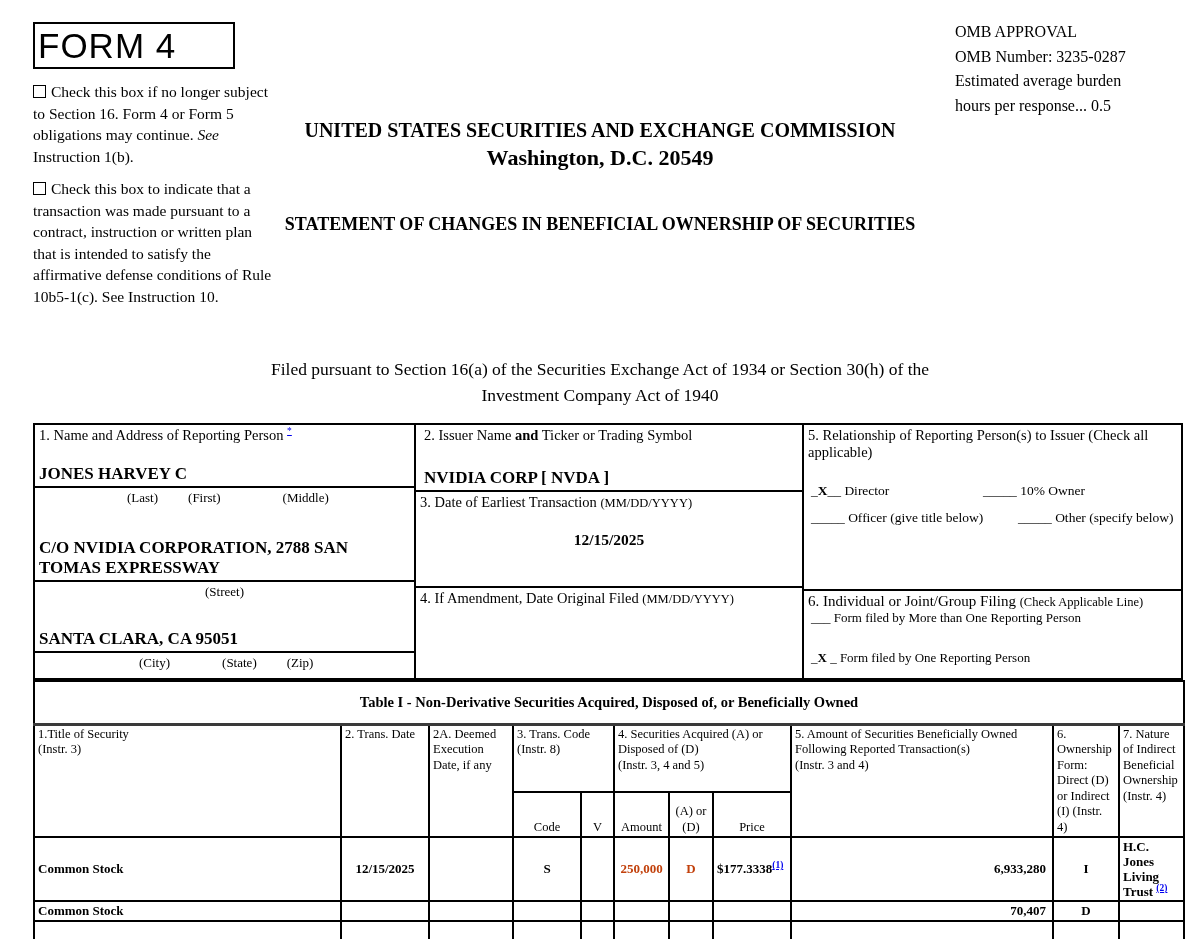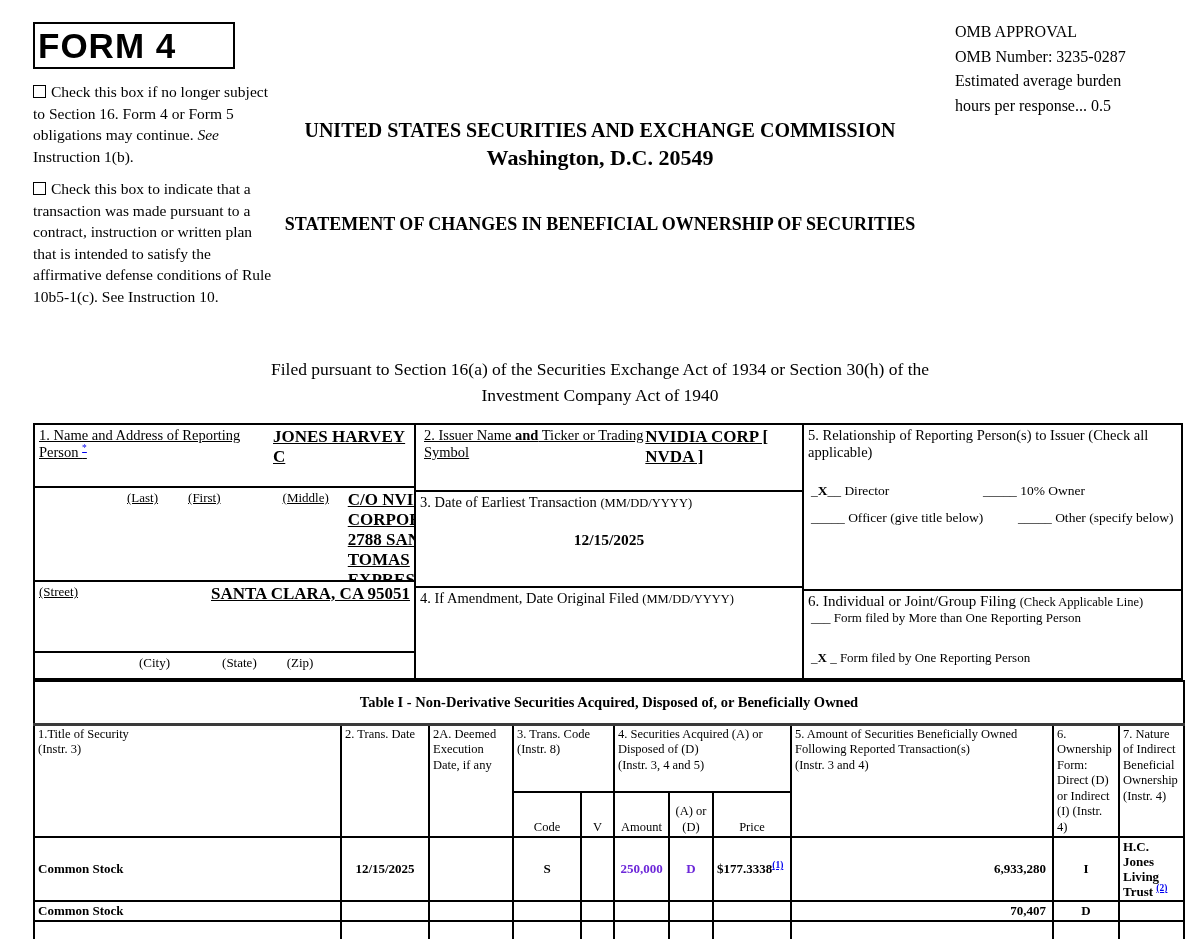--- a/index.html
+++ b/index.html
@@ -6,21 +6,21 @@
   html,body { background:#fff; }
   .page {
     position:relative; width:1196px; height:939px; overflow:hidden;
     background:#fff; color:#000;
     font-family:"Liberation Serif", serif;
   }
   
   .form4-box {
     position:absolute; left:33px; top:22px; width:202px; height:47px;
     border:2px solid #000; display:flex; align-items:center;
-    font-family:"Liberation Sans", sans-serif; font-weight:bold;
+    font-family:"Liberation Sans", sans-serif; font-weight:normal;
     font-size:35px; letter-spacing:1px; padding-left:3px; line-height:1;
   }
   .cb-para {
     position:absolute; left:33px; width:240px;
     font-size:15.5px; line-height:21.5px;
   }
   .cb-para.p1 { top:81px; }
   .cb-para.p2 { top:178px; }
   .cbx {
     display:inline-block; width:13px; height:13px; border:1.6px solid #000;
@@ -38,21 +38,21 @@
   .formgrid {
     position:absolute; left:33px; top:423px; width:1150px; height:257px;
     border:2px solid #000; display:flex; font-size:14.5px;
   }
   .fcol { display:flex; flex-direction:column; }
   .fcol1 { width:381px; border-right:2px solid #000; }
   .fcol2 { width:388px; border-right:2px solid #000; }
   .fcol3 { flex:1; }
   .fcell { padding:2px 4px; overflow:hidden; }
   .bline { border-bottom:2px solid #000; }
-  .sbs { display:flex; flex-direction:row; justify-content:space-between;text-decoration:underline; }
+  .sbs { display:flex; flex-direction:column; justify-content:space-between; }
   .val { font-weight:bold; font-size:17px; line-height:20px; }
   .small { font-size:12.5px; }
   .c1a { height:63px; }
   .c1b { height:94px;gap:19px; }
   .c1c { height:71px; }
   .c1d { flex:1; }
   .c2a { height:67px;padding-left:8px; }
   .c2b { height:96px; }
   .c2c { flex:1; }
   .c3a { height:166px; }
@@ -76,21 +76,21 @@
     height:43px; text-align:center; vertical-align:middle;
     font-weight:bold; font-size:14.5px; border-bottom:3px solid #3a3a3a;
   }
   .t1 tr.h1 td { height:66px; }
   .t1 tr.h2 td { height:43px; vertical-align:bottom; text-align:center; }
   .t1 tr.r1 td { height:61px; vertical-align:middle; font-weight:bold; font-size:13px; }
   .t1 tr.r2 td { height:19px; vertical-align:middle; font-weight:bold; font-size:13px; }
   .t1 tr.r3 td { height:30px; }
   .tc { text-align:center; }
   .tr { text-align:right; padding-right:6px !important; }
-  .red { color:#6d28d9; }
+  .red { color:#c2410c; }
   .fn {
     color:#0000ee; text-decoration:underline; font-size:9.5px;
     vertical-align:super; line-height:0;
   }
   .blk { display:block; }
   i.it { font-style:italic; }
 </style>
 </head>
 <body>
 

